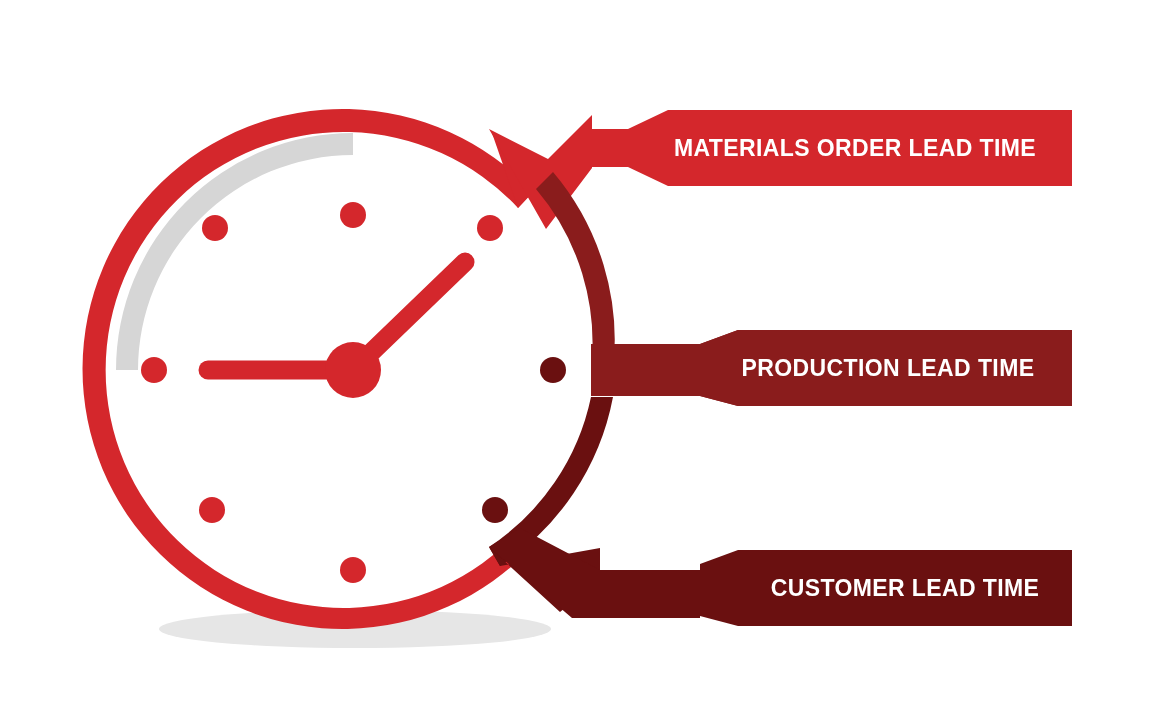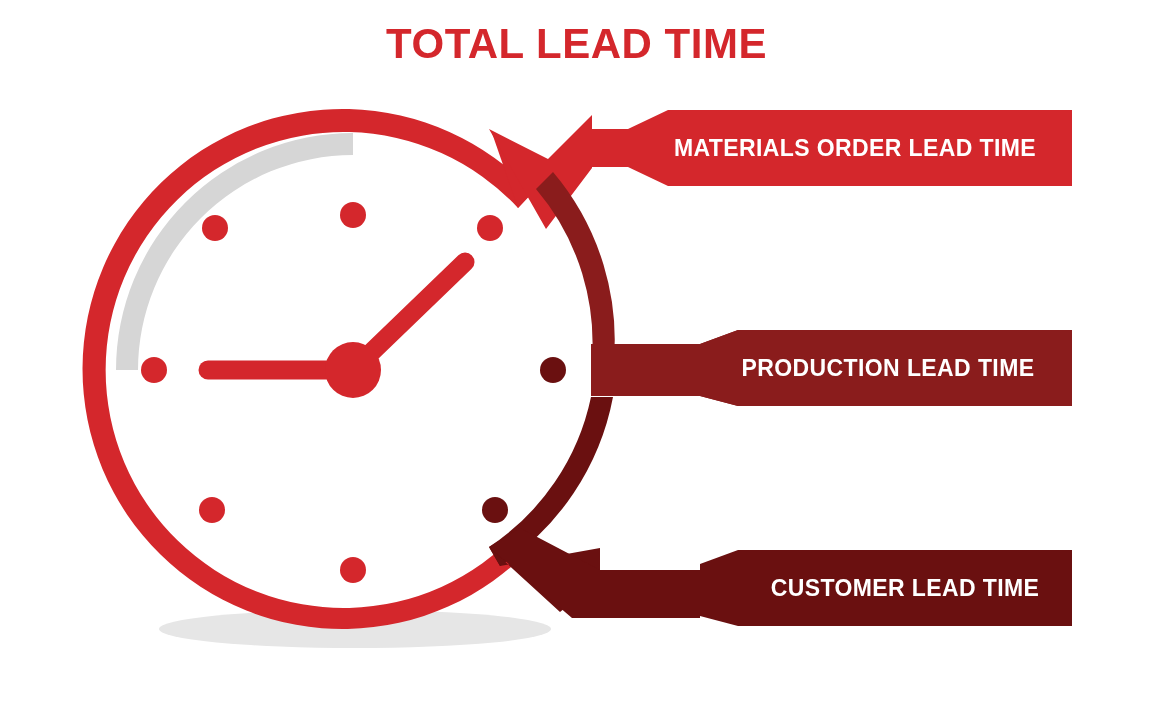--- a/index.html
+++ b/index.html
@@ -46,21 +46,20 @@
     font-size: 23px;
     letter-spacing: 0.4px;
     fill: #ffffff;
   }
 </style>
 </head>
 <body>
 
 <div id="canvas">
 
-  <div id="title" style="color: rgb(212, 39, 44);">TOTAL LEAD TIME</div>
 
   <svg id="graphic" viewBox="0 0 1153 720">
 
     <ellipse cx="355" cy="629" rx="196" ry="19" fill="#E6E6E6"></ellipse>
 
     <path d="M 353 133
              A 237 237 0 0 0 116 370
              L 138 370
              A 215 215 0 0 1 353 155
              Z" fill="#D6D6D6"></path>

